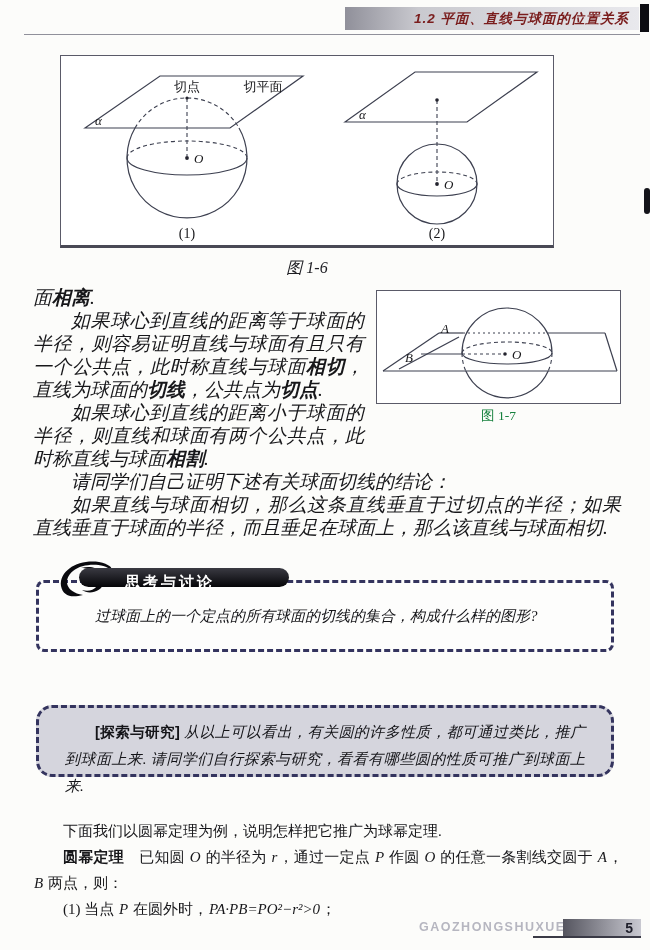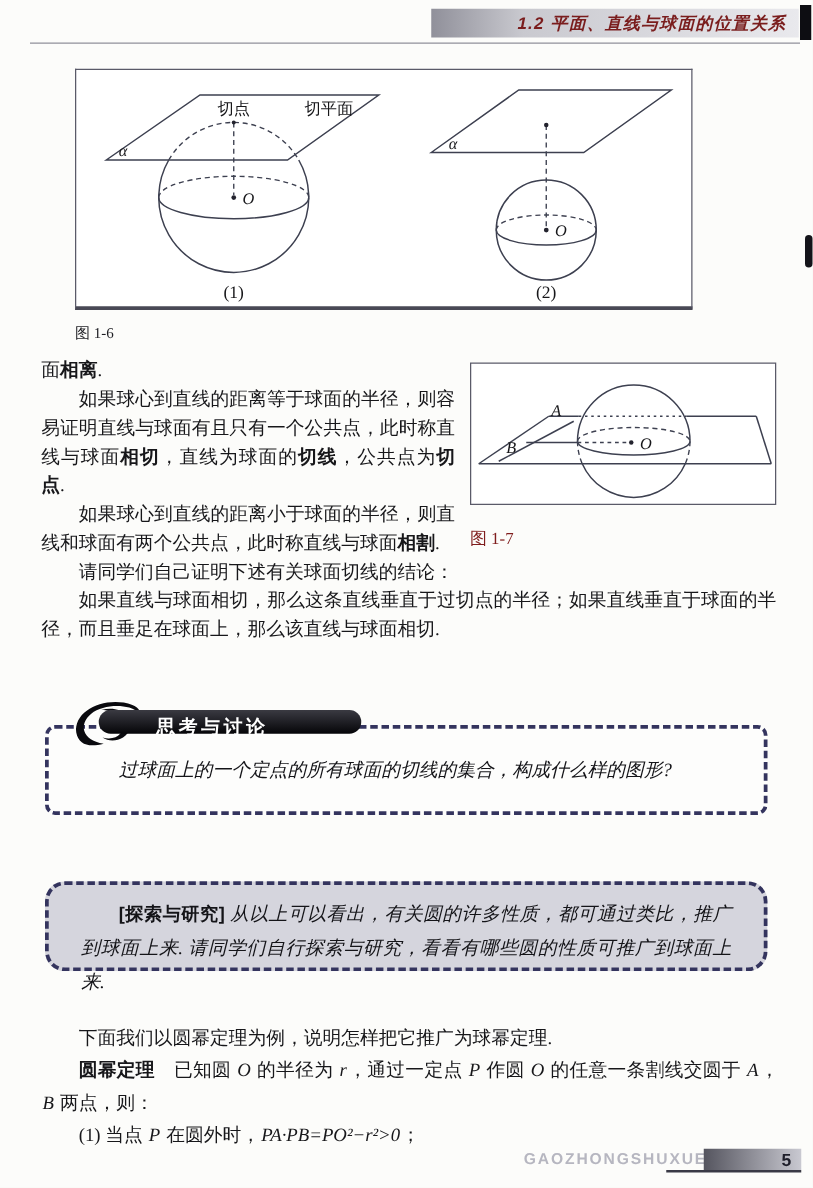--- a/index.html
+++ b/index.html
@@ -19,34 +19,34 @@
   
   #fig16{position:absolute;left:60px;top:55px;width:494px;height:193px;background:#fff;
     border:1px solid #5a5a68;border-bottom:3px solid #494955;box-sizing:border-box;
     display:flex;align-items:center;justify-content:space-between;padding:2px 4px;}
   .fig-ln{stroke:#3d4050;stroke-width:1.2;fill:none;}
   .fig-dash{stroke:#3d4050;stroke-width:1.1;fill:none;stroke-dasharray:4 3;}
   .fig-dot{fill:#23232e;}
   .fig-math{font-family:"Liberation Serif",serif;font-style:italic;font-size:13px;fill:#17171a;}
   .fig-cjk{font-family:"Liberation Serif",serif;font-size:13px;fill:#17171a;}
   .fig-num{font-family:"Liberation Serif",serif;font-size:14px;fill:#17171a;}
-  #fig16-cap{position:absolute;left:60px;top:258px;width:494px;text-align:left;font-size:12px;color:#1d1d22;}
+  #fig16-cap{position:absolute;left:60px;top:258px;width:494px;text-align:center;font-size:16px;color:#1d1d22;font-style:italic;}
 
   
   #body-text{position:absolute;left:33px;top:286px;width:588px;}
-  .bp{margin:0;font-size:15px;line-height:23px;text-align:justify;}
+  .bp{margin:0;font-size:19px;line-height:23px;text-align:justify;font-style:italic;}
   .ind{text-indent:2em;}
   .rn{}
   .rb{font-weight:bold;}
   .ri{font-family:"Liberation Serif",serif;font-style:italic;padding:0 1px;}
 
   
   .fig17-float{float:right;width:245px;margin:4px 0 6px 12px;}
   .fig17-box{width:243px;height:112px;border:1px solid #5a5a68;background:#fff;box-sizing:content-box;}
-  .fig17-cap{text-align:left;font-size:13.5px;color:#7f1d1d;margin-top:18px;}
+  .fig17-cap{text-align:center;font-size:13.5px;color:#15803d;margin-top:3px;}
 
   
   #think-box{position:absolute;left:36px;top:580px;width:578px;height:72px;
     border:3px dashed #34345e;border-radius:8px;background:#fdfdfc;box-sizing:border-box;}
   .pill-wrap{position:absolute;left:24px;top:-21px;height:44px;}
   .pill{position:absolute;left:16px;top:6px;height:19px;min-width:148px;background:linear-gradient(#3a3a42,#050508);
     border-radius:14px;color:#fff;font-family:"Liberation Sans",sans-serif;font-weight:bold;font-size:15px;
     letter-spacing:3px;line-height:27px;padding:0 16px 0 46px;white-space:nowrap;}
   .swirl{position:absolute;left:-8px;top:-6px;}
   .think-content{position:absolute;left:56px;right:20px;top:24px;font-size:15px;font-style:italic;color:#141418;}

